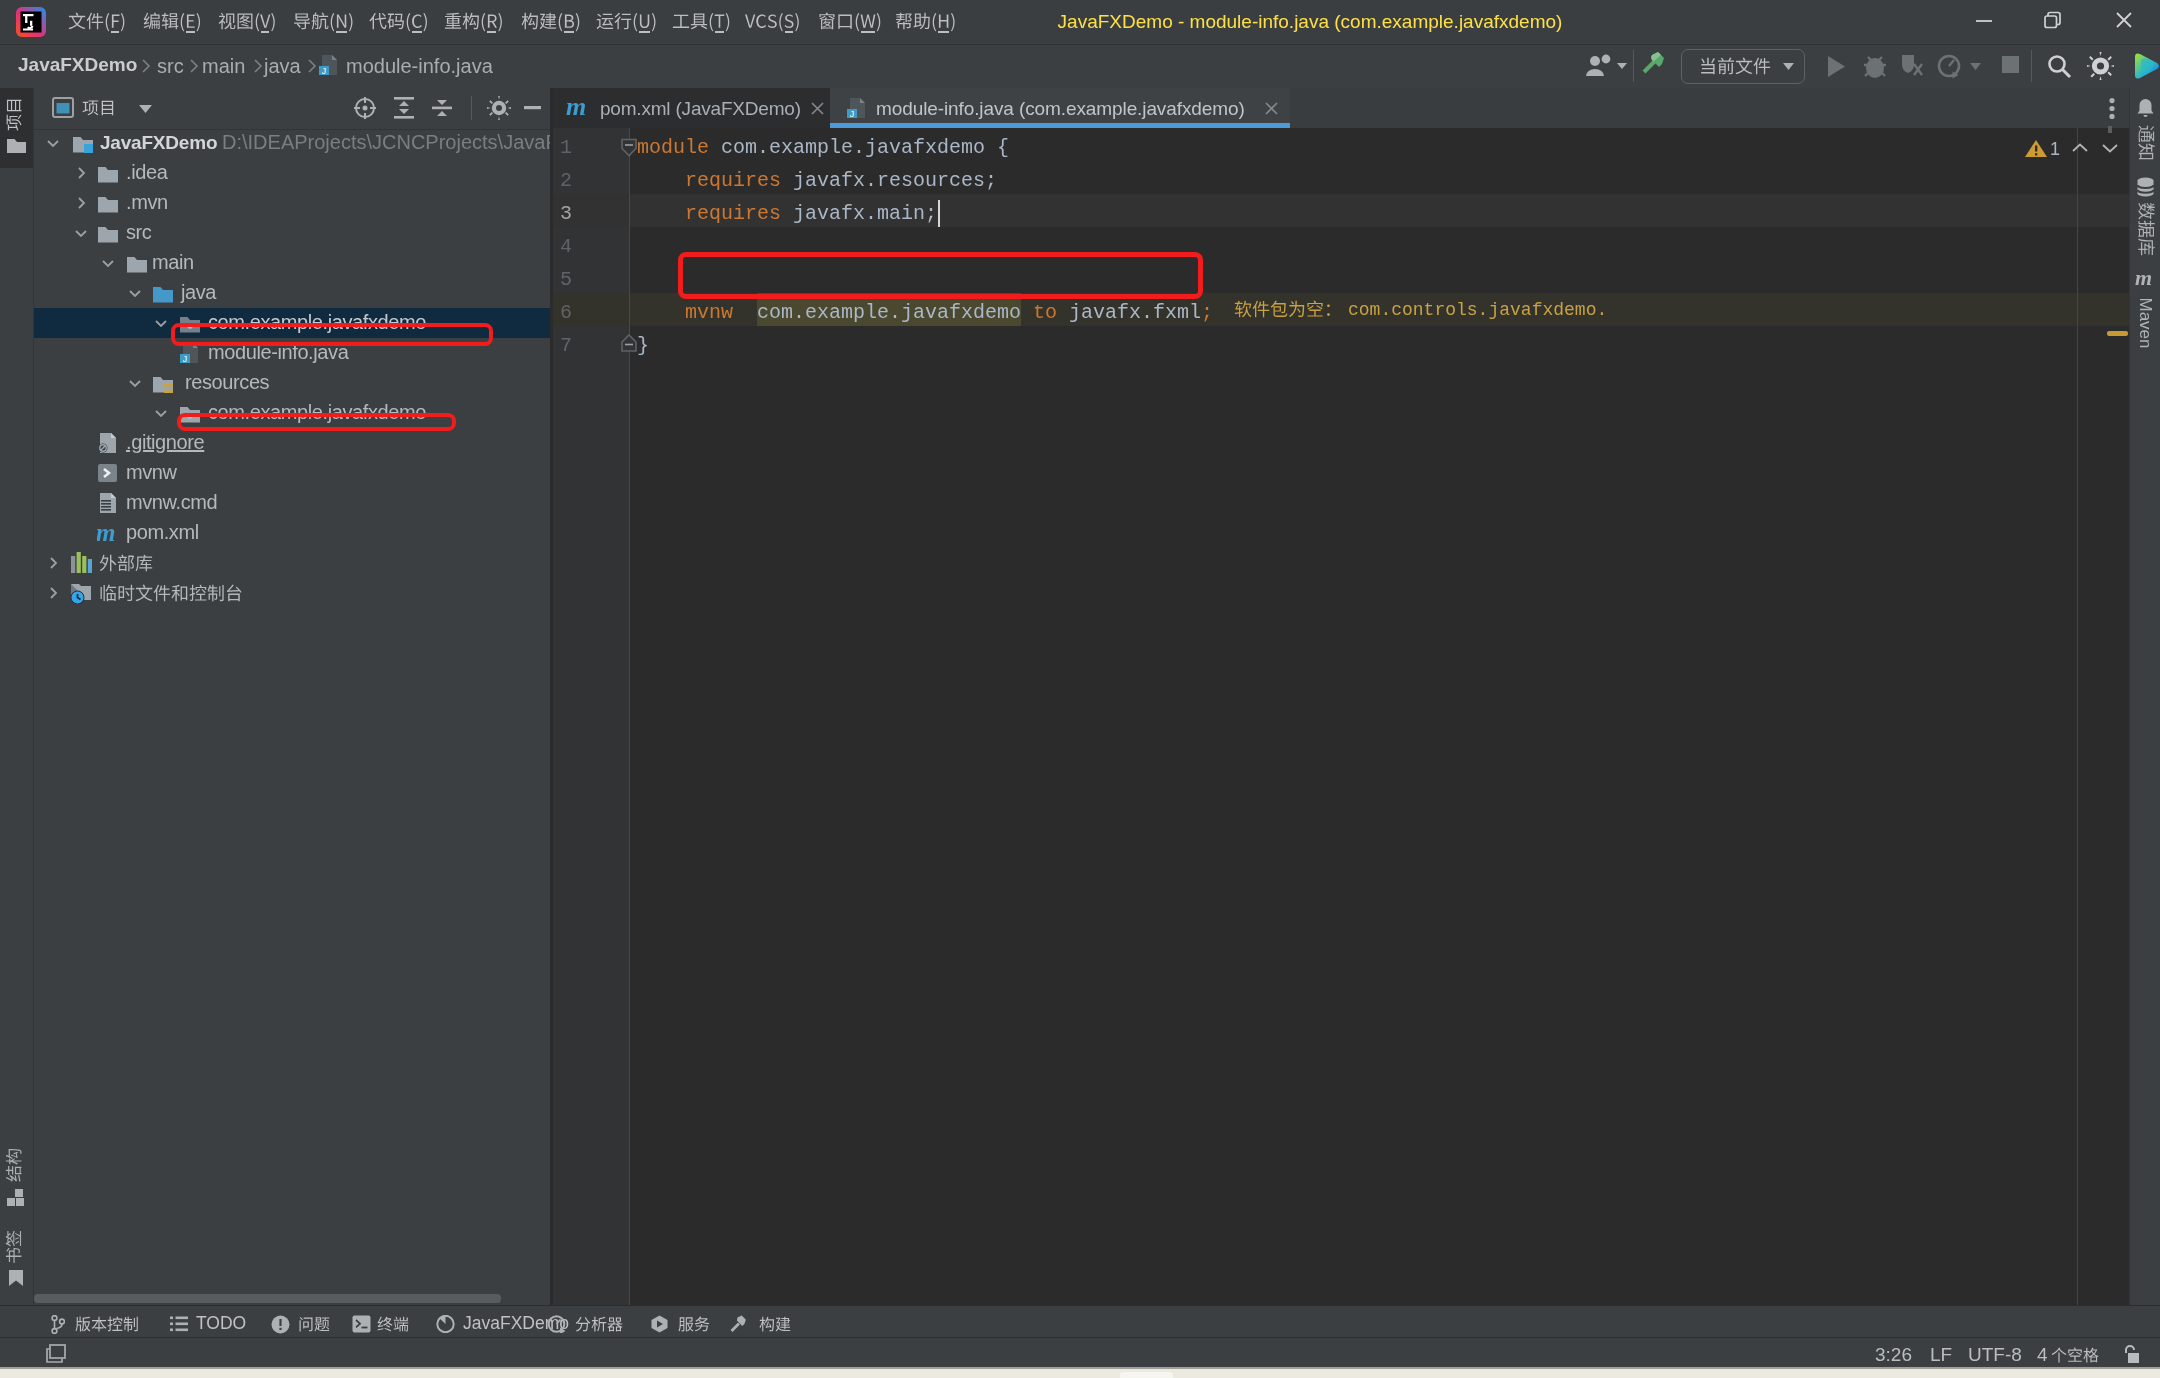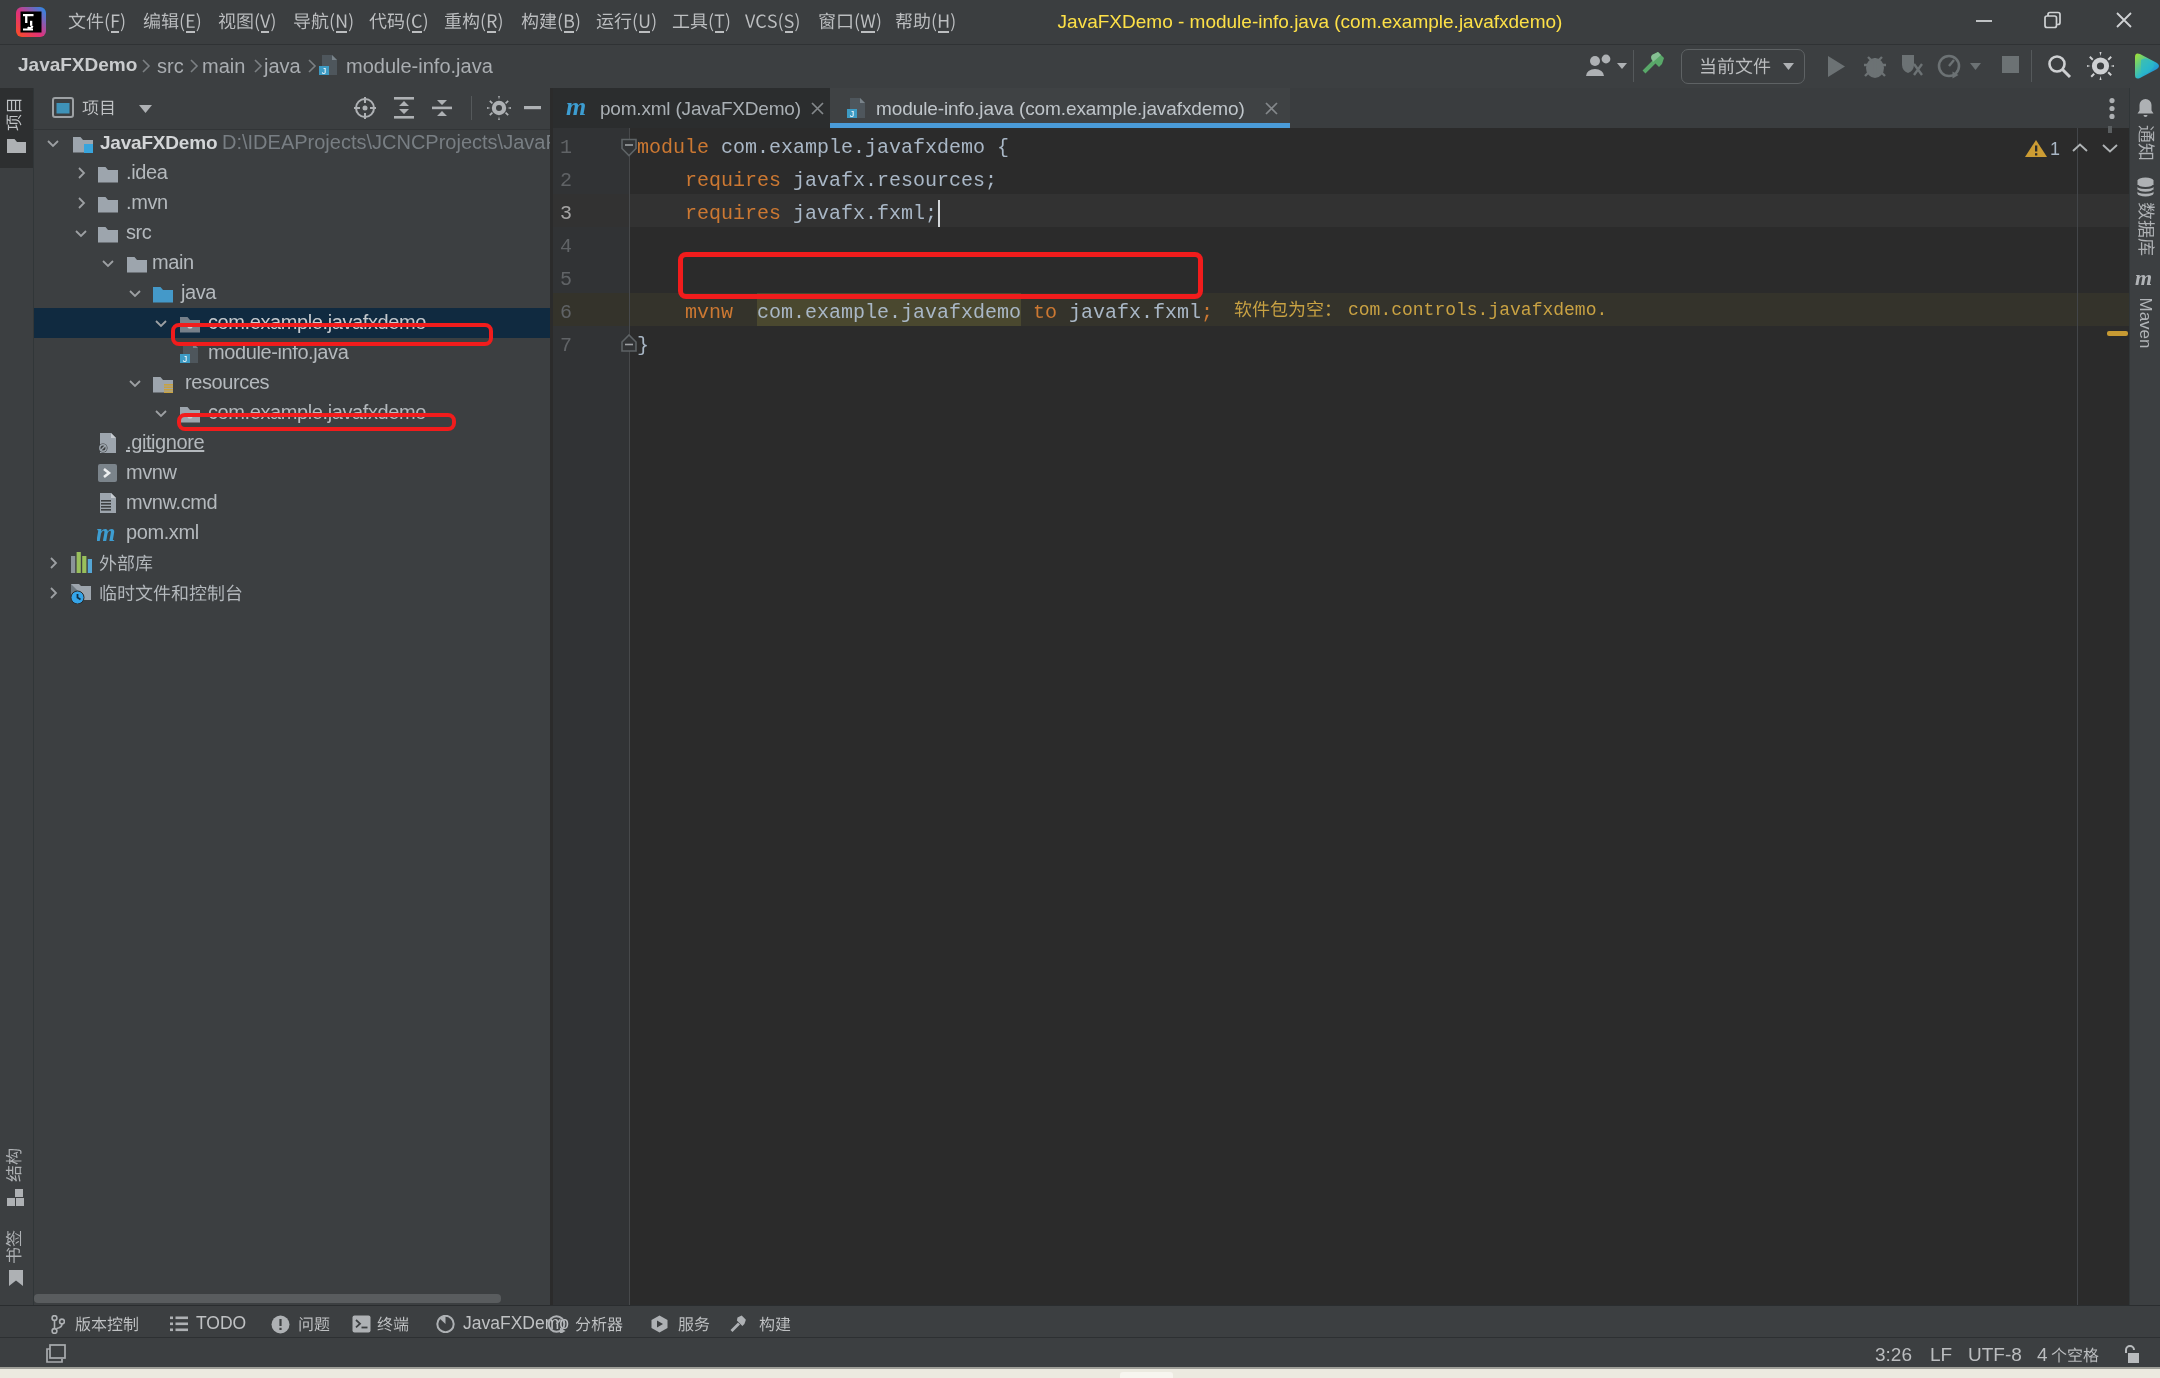--- a/index.html
+++ b/index.html
@@ -514,21 +514,21 @@
     </svg>
 <svg style="position:absolute;left:620px;top:334px" width="18" height="19" viewBox="0 0 18 19">
       <path d="M2 17 h14 v-9 l-7 -7 -7 7 z" stroke="#5e6366" stroke-width="1.6" fill="#313335"></path>
       <path d="M5 10.5 h8" stroke="#9da0a3" stroke-width="1.6"></path>
     </svg>
 <div style="position:absolute;left:637px;top:136px;font:400 20px 'Liberation Mono',monospace;color:#cc7832;white-space:pre">module</div>
 <div style="position:absolute;left:721.0px;top:136px;font:400 20px 'Liberation Mono',monospace;color:#a9b7c6;white-space:pre">com.example.javafxdemo {</div>
 <div style="position:absolute;left:685.0px;top:169px;font:400 20px 'Liberation Mono',monospace;color:#cc7832;white-space:pre">requires</div>
 <div style="position:absolute;left:793.0px;top:169px;font:400 20px 'Liberation Mono',monospace;color:#a9b7c6;white-space:pre">javafx.resources;</div>
 <div style="position:absolute;left:685.0px;top:202px;font:400 20px 'Liberation Mono',monospace;color:#cc7832;white-space:pre">requires</div>
-<div style="position:absolute;left:793.0px;top:202px;font:400 20px 'Liberation Mono',monospace;color:#a9b7c6;white-space:pre">javafx.fxml;</div>
+<div style="position:absolute;left:793.0px;top:202px;font:400 20px 'Liberation Mono',monospace;color:#a9b7c6;white-space:pre">javafx.main;</div>
 <div style="position:absolute;left:938px;top:200px;width:2px;height:27px;background:#d4d7da"></div>
 <div style="position:absolute;left:757px;top:293px;width:264px;height:33px;background:#4a482f"></div>
 <div style="position:absolute;left:685.0px;top:301px;font:400 20px 'Liberation Mono',monospace;color:#cc7832;white-space:pre">mvnw</div>
 <div style="position:absolute;left:757.0px;top:301px;font:400 20px 'Liberation Mono',monospace;color:#a9b7c6;white-space:pre">com.example.javafxdemo</div>
 <div style="position:absolute;left:1033.1px;top:301px;font:400 20px 'Liberation Mono',monospace;color:#cc7832;white-space:pre">to</div>
 <div style="position:absolute;left:1069.1px;top:301px;font:400 20px 'Liberation Mono',monospace;color:#a9b7c6;white-space:pre">javafx.fxml</div>
 <div style="position:absolute;left:1201.1px;top:301px;font:400 20px 'Liberation Mono',monospace;color:#cc7832;white-space:pre">;</div>
 <div style="position:absolute;left:1234px;top:300px;width:108.0px;height:20.9px">
       <svg style="" width="108.0" height="20.9" viewBox="0 0 108.0 20.9" fill="#c9a243">
         <path transform="translate(0.0,15.8)" d="M10.6 -15.1C10.3 -12.3 9.5 -9.7 8.3 -8.0C8.6 -7.8 9.2 -7.5 9.4 -7.2C10.1 -8.3 10.7 -9.6 11.1 -11.1H15.8C15.5 -9.9 15.2 -8.5 15.0 -7.6L16.0 -7.3C16.5 -8.5 16.9 -10.5 17.3 -12.1L16.4 -12.4L16.2 -12.4H11.5C11.7 -13.2 11.8 -14.1 12.0 -14.9ZM12.0 -9.4V-8.6C12.0 -6.1 11.7 -2.3 7.8 0.5C8.2 0.7 8.6 1.2 8.9 1.5C11.1 -0.2 12.2 -2.2 12.7 -4.1C13.5 -1.6 14.7 0.4 16.5 1.4C16.7 1.1 17.1 0.6 17.4 0.3C15.1 -0.9 13.8 -3.7 13.2 -6.9C13.2 -7.5 13.3 -8.1 13.3 -8.6V-9.4ZM1.7 -6.0C1.8 -6.1 2.4 -6.2 3.1 -6.2H5.0V-3.6L0.7 -3.0L1.0 -1.7L5.0 -2.3V1.4H6.2V-2.5L8.7 -2.9L8.6 -4.2L6.2 -3.8V-6.2H8.5V-7.5H6.2V-10.1H5.0V-7.5H3.0C3.6 -8.7 4.2 -10.2 4.7 -11.7H8.6V-13.0H5.2C5.3 -13.6 5.5 -14.2 5.7 -14.8L4.4 -15.1C4.2 -14.4 4.0 -13.7 3.8 -13.0H0.9V-11.7H3.4C3.0 -10.3 2.5 -9.1 2.2 -8.6C1.9 -7.8 1.6 -7.3 1.3 -7.2C1.4 -6.8 1.6 -6.2 1.7 -6.0Z"></path>

